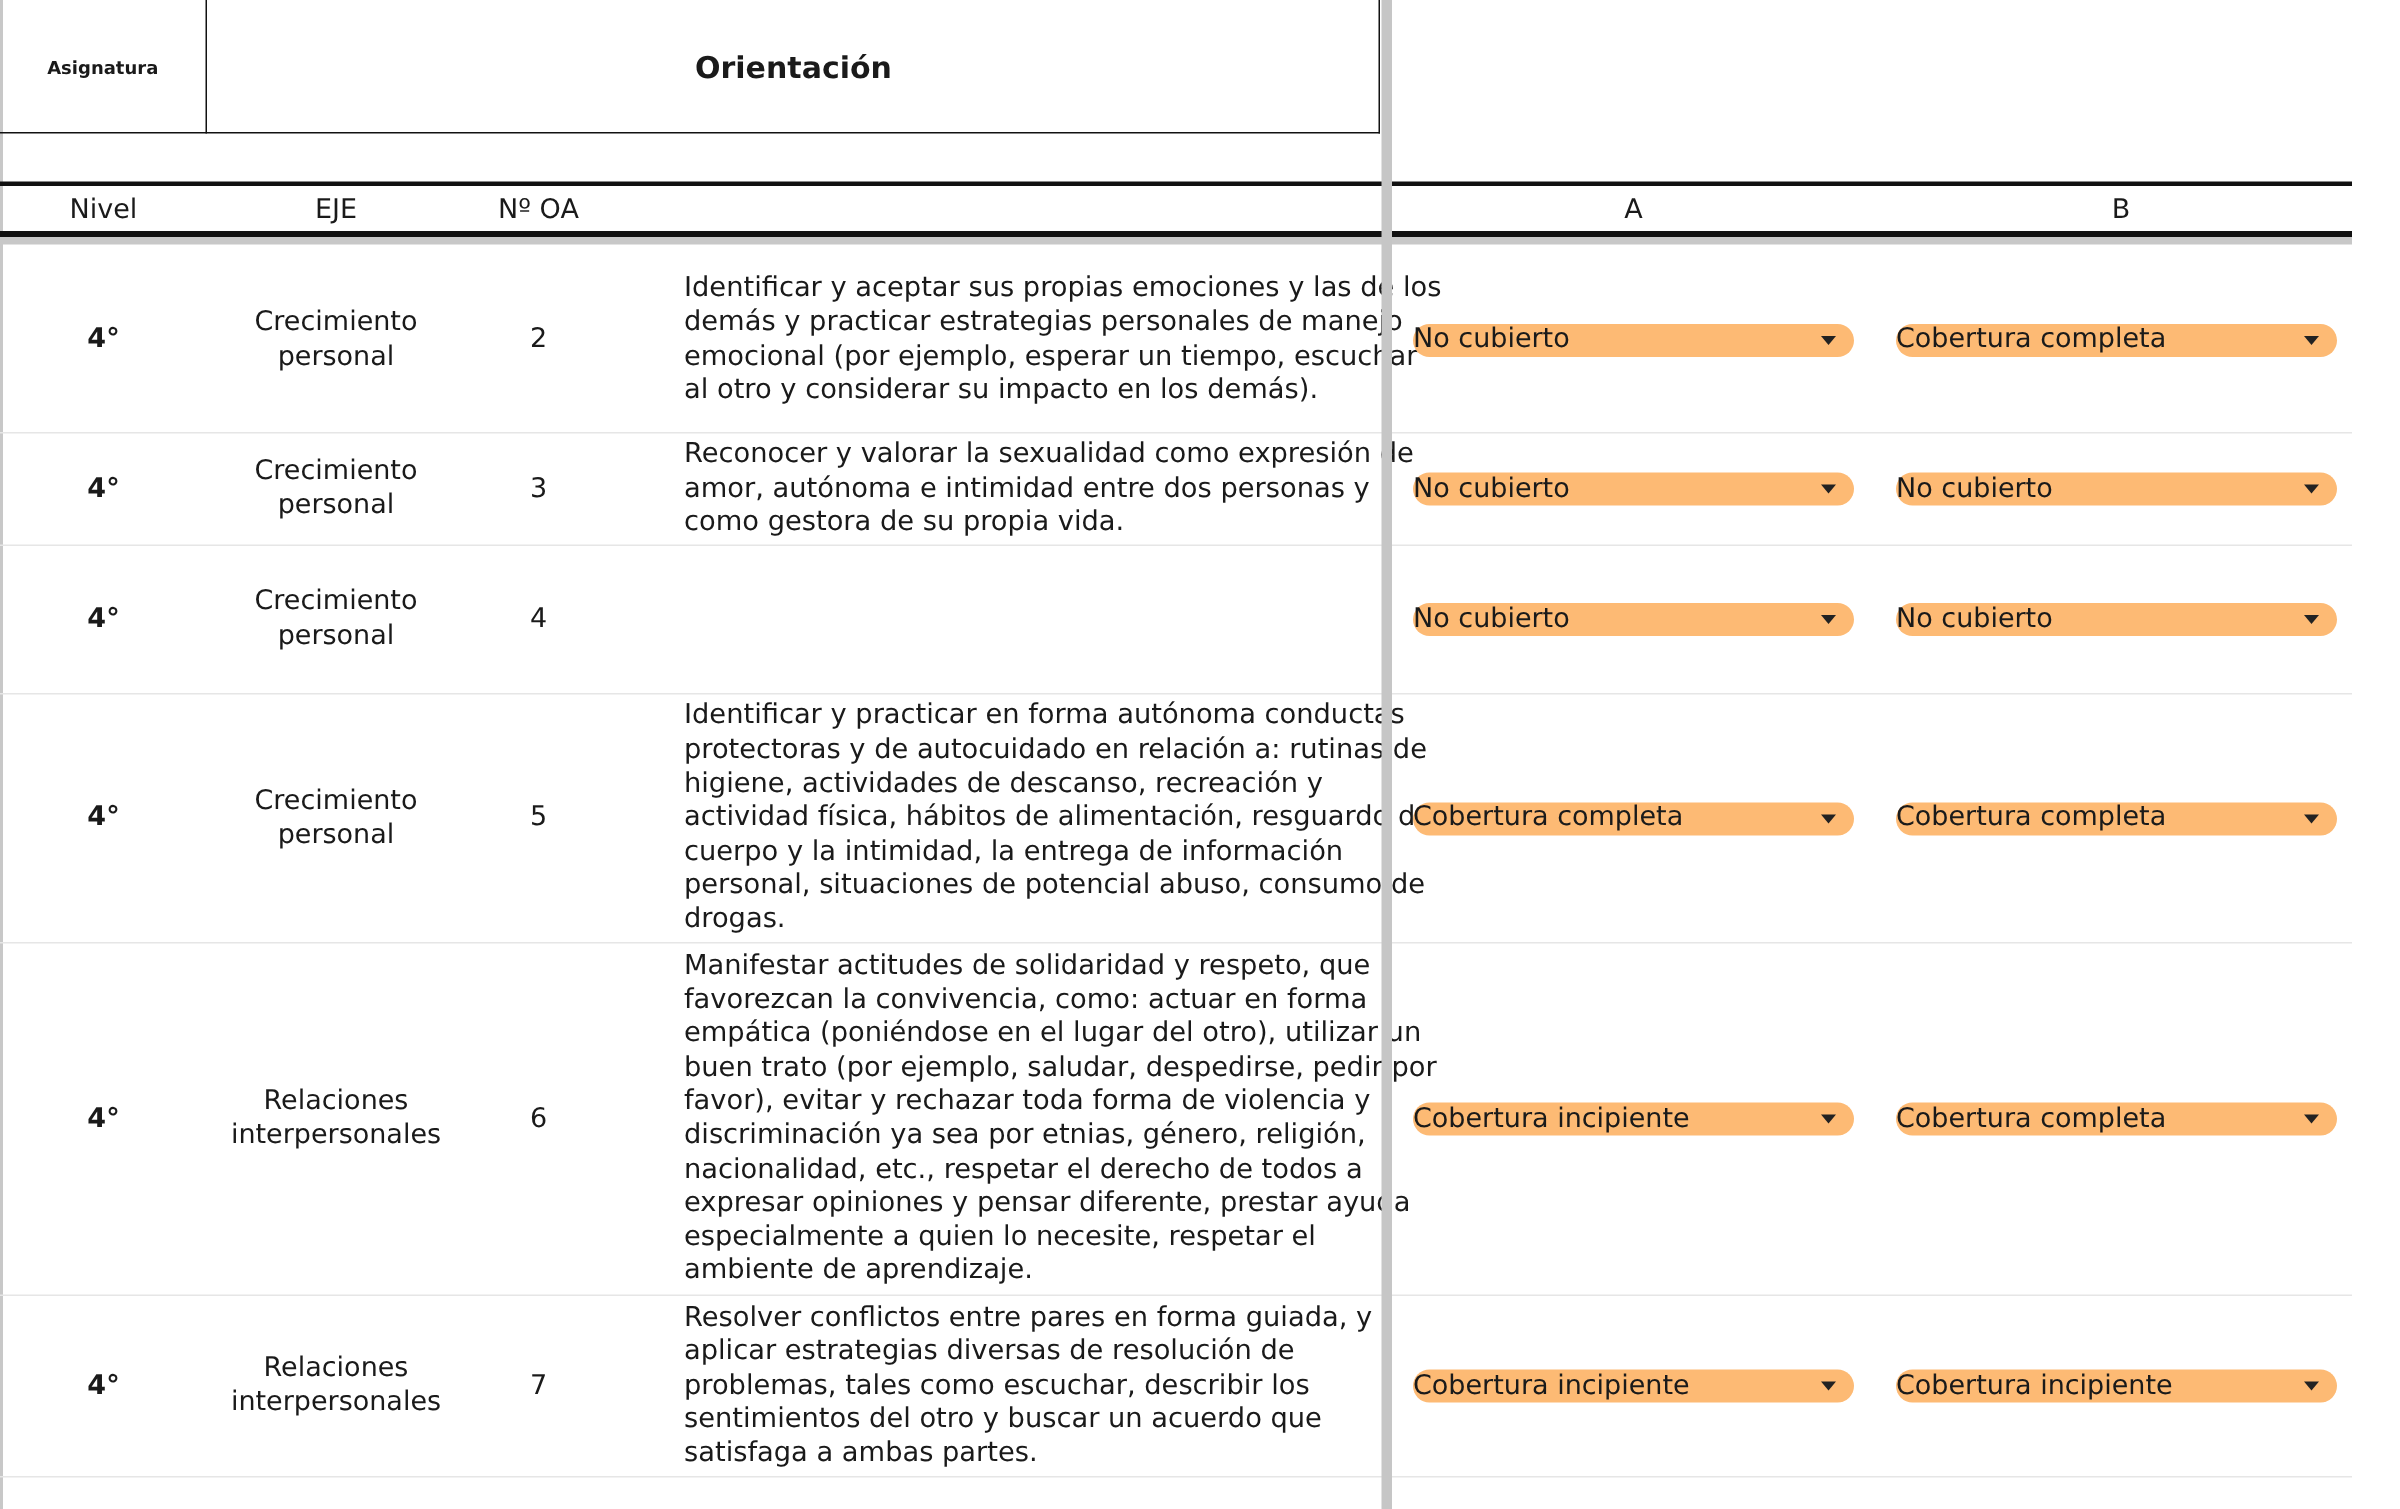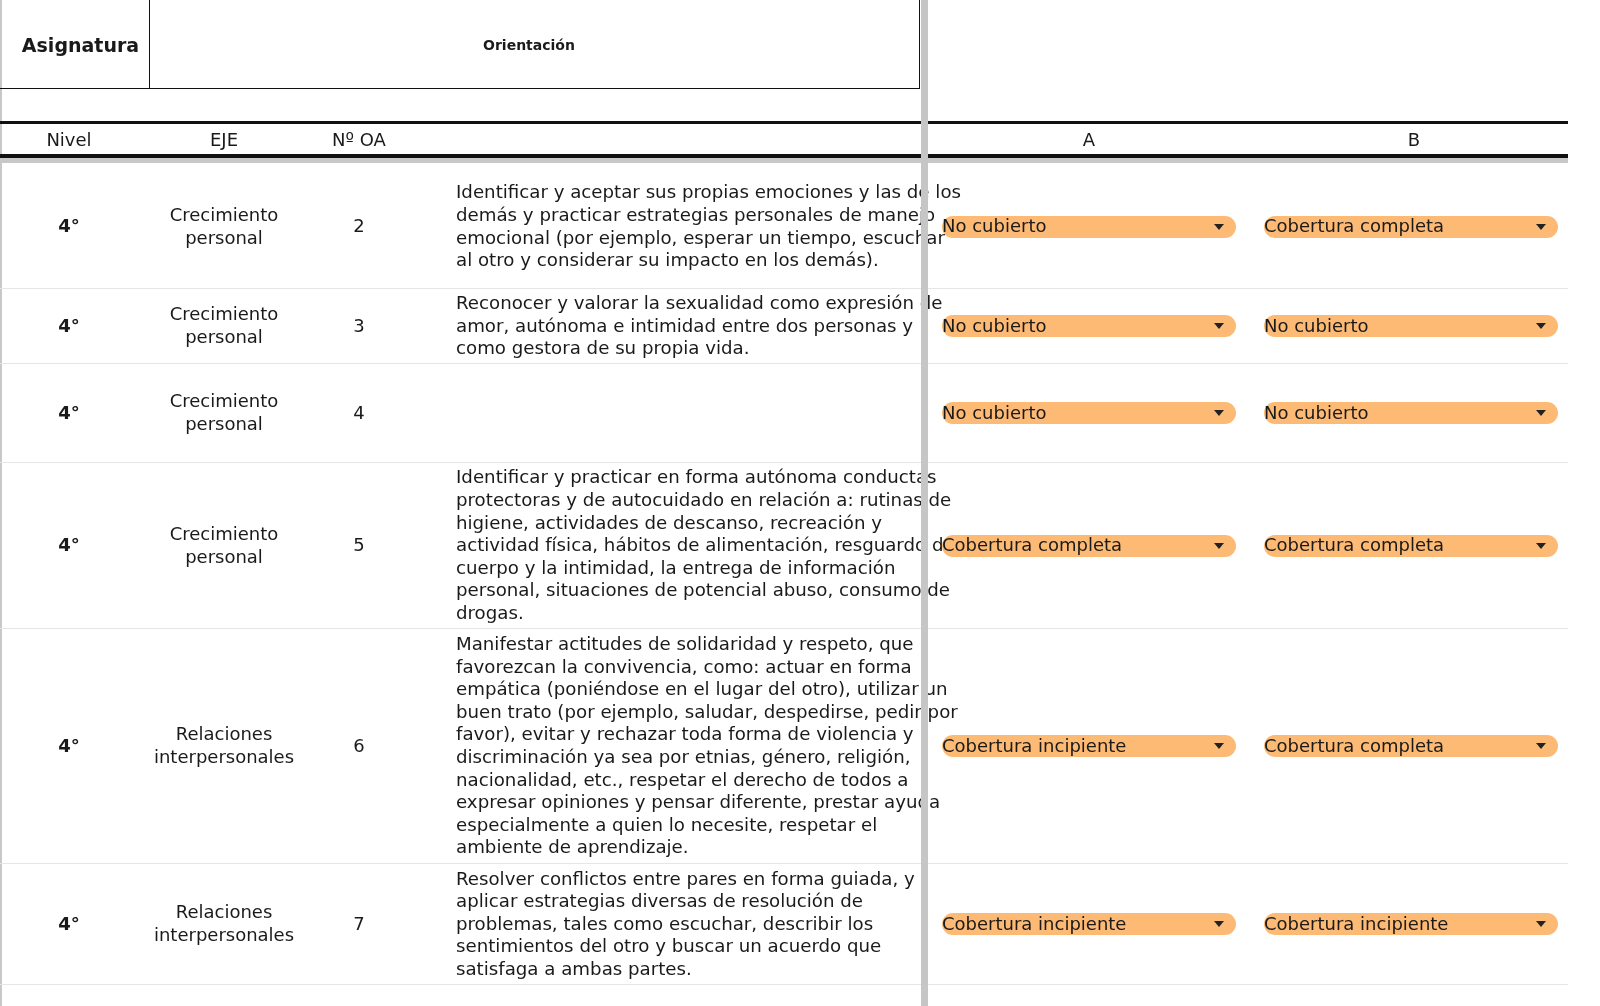--- a/index.html
+++ b/index.html
@@ -7,22 +7,22 @@
     width: 1600px; height: 1006px; overflow: hidden; position: relative;
     font-family: "DejaVu Sans", "Liberation Sans", sans-serif;
     color: #1a1a1a;
   }
   .sheet { position: absolute; left: 0; top: 0; width: 1600px; height: 1006px; }
   .left-edge { position: absolute; left: 0; top: 0; width: 2px; height: 1006px; background: #c8c8c8; }
   .frozen-divider { position: absolute; left: 921px; top: 0; width: 7px; height: 1006px; background: #c6c6c6; z-index: 5; }
 
   
   .title-box { position: absolute; left: 0; top: 0; width: 920px; height: 89px; border-bottom: 1.5px solid #111; border-right: 1.5px solid #111; box-sizing: border-box; }
-  .title-label { position: absolute; left: 12px; top: 0; width: 138px; height: 89px; border-right: 1.5px solid #111; box-sizing: border-box; display: flex; align-items: center; justify-content: center; font-weight: bold; font-size: 19px; }
-  .title-value { position: absolute; left: 138px; top: 0; width: 782px; height: 89px; display: flex; align-items: center; justify-content: center; font-weight: bold; font-size: 14px; }
+  .title-label { position: absolute; left: 0; top: 0; width: 138px; height: 89px; border-right: 1.5px solid #111; box-sizing: border-box; display: flex; align-items: center; justify-content: center; font-weight: bold; font-size: 12px; }
+  .title-value { position: absolute; left: 138px; top: 0; width: 782px; height: 89px; display: flex; align-items: center; justify-content: center; font-weight: bold; font-size: 20px; }
 
   
   .hdr-line-top { position: absolute; left: 0; top: 121px; width: 1568px; height: 3px; background: #111; }
   .hdr-line-bot { position: absolute; left: 0; top: 154px; width: 1568px; height: 4px; background: #111; }
   .hdr-band { position: absolute; left: 0; top: 158px; width: 1568px; height: 5px; background: #c8c8c8; }
   .hdr-cell { position: absolute; top: 124px; height: 30px; display: flex; align-items: center; justify-content: center; font-weight: normal; font-size: 18px; }
 
   
   .row { position: absolute; left: 0; width: 1568px; border-bottom: 1.5px solid #e6e6e6; box-sizing: border-box; }
   .cell { position: absolute; top: 0; height: 100%; display: flex; align-items: center; justify-content: center; text-align: center; font-size: 18px; line-height: 22.6px; }

